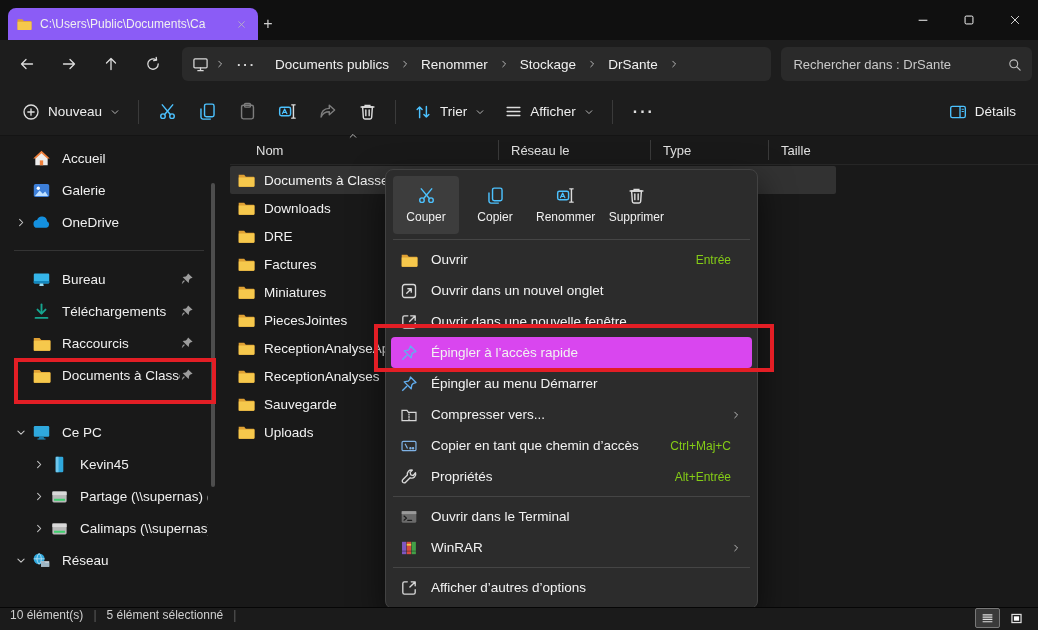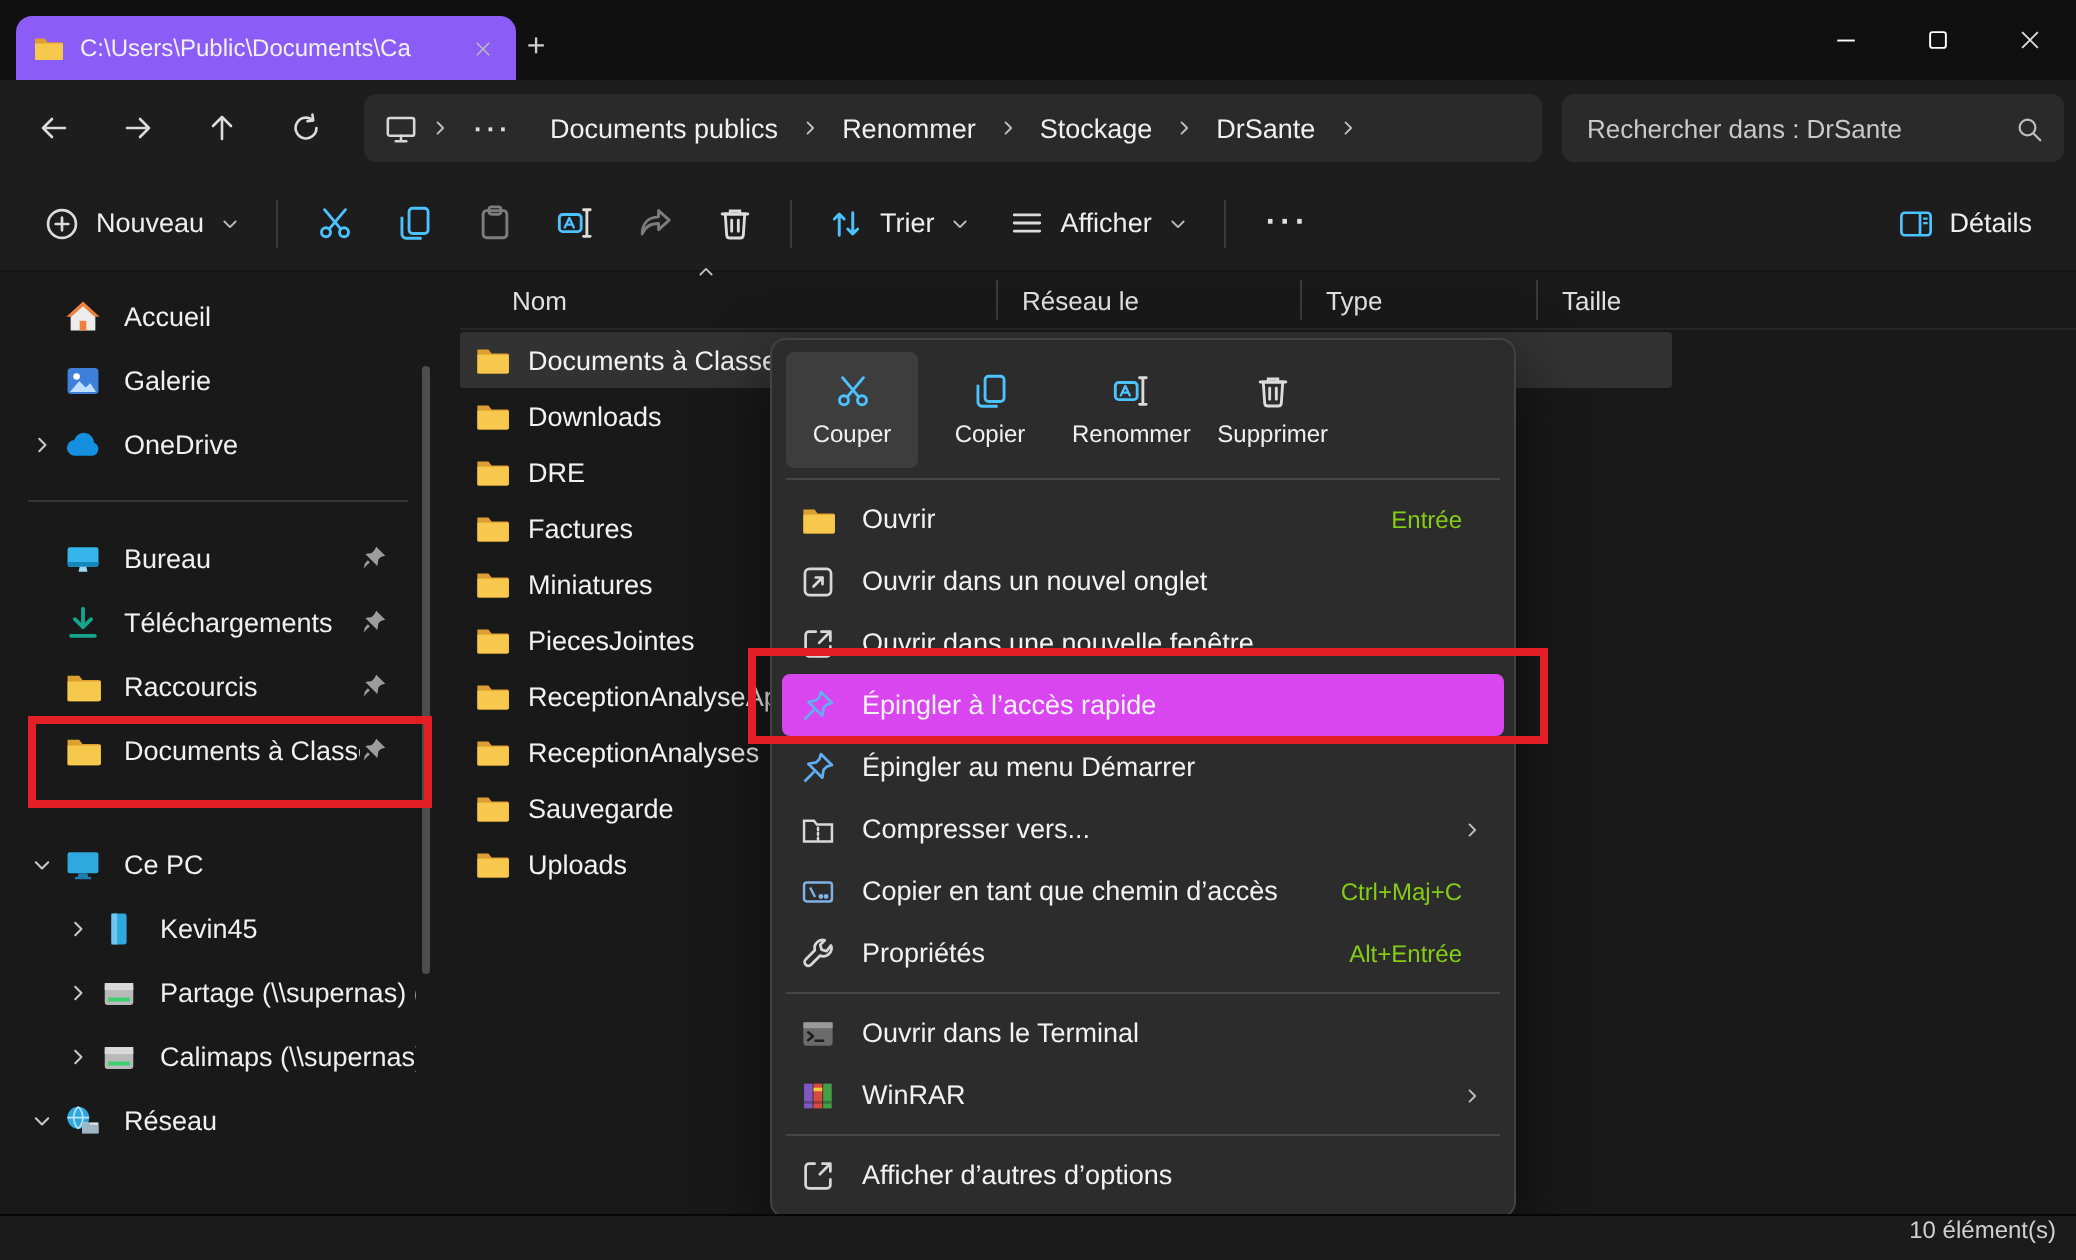--- a/index.html
+++ b/index.html
@@ -85,21 +85,21 @@
   .msep{height:1px;background:#454545;margin:4px 2px;}
   .mitem{height:31px;display:flex;align-items:center;gap:13px;padding:0 9px;border-radius:4px;}
   .mitem.hover{background:#d946ef;}
   .m-ico{width:18px;height:18px}
   .m-label{flex:1;font-size:13.5px;color:#f2f2f2;white-space:nowrap;overflow:hidden}
   .m-short{font-size:12px;color:#84cc16;margin-right:12px}
   .m-sub{width:10px;height:10px;color:#c0c0c0;margin-right:2px}
 
   
   .statusbar{position:absolute;left:0;bottom:0;right:0;height:22px;background:#1b1b1b;border-top:1px solid #060606;
-             display:flex;align-items:flex-end;padding:0 10px;gap:10px;font-size:12px;color:#cfcfcf;z-index:40;flex-direction:column;}
+             display:flex;align-items:flex-start;padding:0 10px;gap:10px;font-size:12px;color:#cfcfcf;z-index:40;}
   .st-div{color:#5d5d5d}
   .st-right{margin-left:auto;display:flex;gap:5px;align-items:center}
   .stbtn{width:23px;height:18px;display:flex;align-items:center;justify-content:center;border-radius:2px;}
   .stbtn.active{background:#3a3a3a;border:1px solid #787878;}
   .stbtn .ic{width:13px;height:13px}
 
   
   .redbox{position:absolute;border:4px solid #e31e25;z-index:60;pointer-events:none;}
   #redbox-sidebar{left:14px;top:358px;width:194px;height:38px;}
   #redbox-menu{left:374px;top:324px;width:392px;height:40px;}

